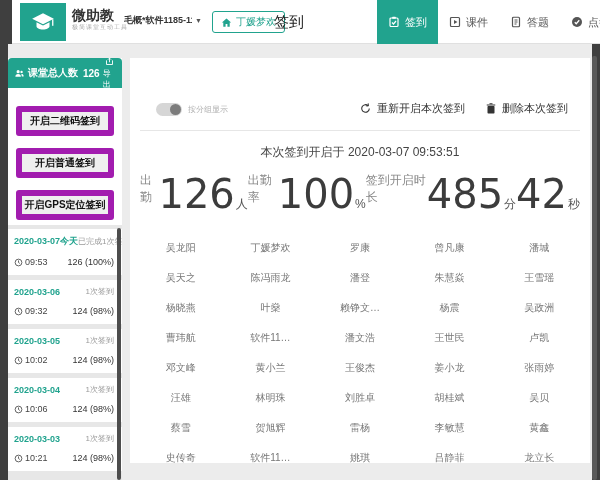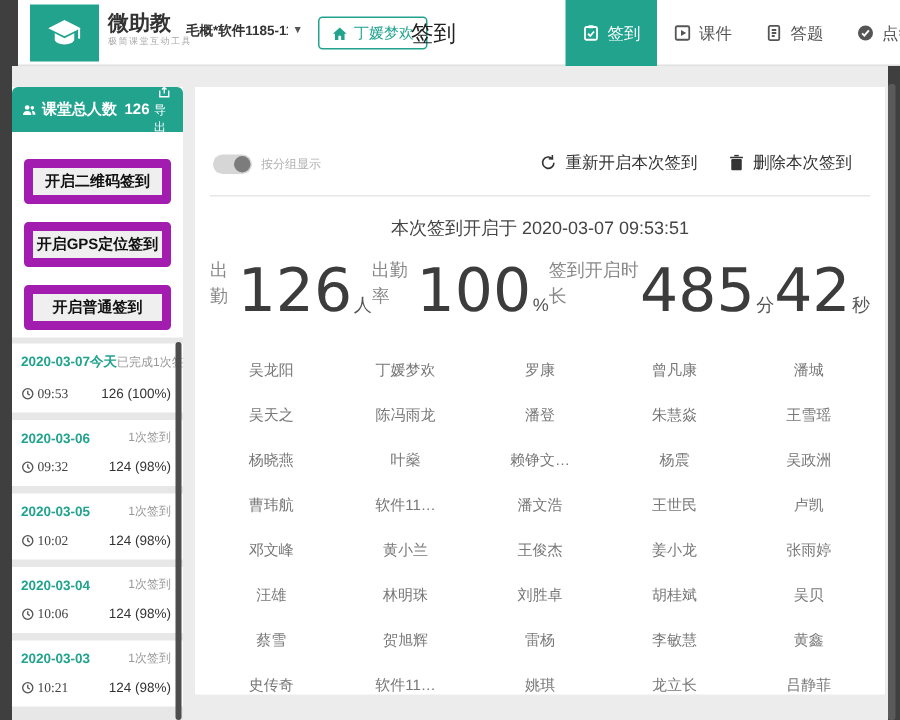--- a/index.html
+++ b/index.html
@@ -44,28 +44,28 @@
   .sb-btn { height:30px; width:100%; background:#efefef; border:6px solid #a21caf; border-radius:3px;
             font-size:10px; font-weight:bold; color:#111; cursor:pointer;
             font-family:"Liberation Sans","DejaVu Sans",sans-serif; }
   .session-list { position:absolute; left:0; top:167px; width:114px; bottom:0; background:#e7e7e7;
                   overflow:hidden; padding-top:4px; }
   .session-card { background:#fff; margin-bottom:5px; padding:6px 8px 8px 6px; cursor:pointer; }
   .s-row { display:flex; align-items:center; justify-content:space-between; }
   .s-row + .s-row { margin-top:9px; }
   .s-date { font-size:9px; font-weight:bold; color:#21a38e; white-space:nowrap; }
   .s-status { font-size:8px; color:#999; white-space:nowrap; }
-  .s-time { font-size:9px; color:#444; display:flex; align-items:center; gap:2px;font-family:Liberation Serif, serif; }
+  .s-time { font-size:9px; color:#444; display:flex; align-items:center; gap:2px; }
   .s-count { font-size:9px; color:#333; }
   .sb-scroll { position:absolute; right:1px; top:170px; width:4px; bottom:0; background:#4d4d4d;
                border-radius:2px; }
   
   .main { position:absolute; left:130px; top:58px; width:460px; height:405px; background:#fff;
           overflow:hidden; }
-  .toolbar { height:72px; display:flex; align-items:flex-end; padding:0 22px 14px 12px; gap:6px; }
+  .toolbar { height:72px; display:flex; align-items:flex-end; padding:0 22px 14px 26px; gap:6px; }
   .toggle-wrap { display:flex; align-items:center; gap:6px; }
   .toggle { width:26px; height:13px; border-radius:7px; background:#d6d6d6; position:relative;
             cursor:pointer; }
   .toggle-knob { position:absolute; right:1px; top:1px; width:11px; height:11px; border-radius:50%;
                  background:#7c7c7c; }
   .toggle-label { font-size:8px; color:#b0b0b0; }
   .toolbar-spacer { flex:1; }
   .tool-btn { display:flex; align-items:center; gap:5px; font-size:11px; color:#333; cursor:pointer;margin-top:12px; }
   .tool-btn + .tool-btn { margin-left:14px; }
   .divider { border-top:1px solid #e6e6e6; margin:0 10px; }
@@ -175,22 +175,22 @@
         <svg width="9" height="9" viewBox="0 0 24 24" fill="none" stroke="#fff" stroke-width="2.4">
           <path d="M4 9 V20 H20 V9"></path>
           <path d="M12 14 V3 M8 7 l4 -4 l4 4"></path>
         </svg>
       </span>
       <span>导出</span>
     </span>
   </div>
   <div class="sb-buttons">
     <button class="sb-btn">开启二维码签到</button>
+    <button class="sb-btn">开启普通签到</button>
     <button class="sb-btn">开启GPS定位签到</button>
-    <button class="sb-btn">开启普通签到</button>
   </div>
   <div class="session-list">
       <div class="session-card">
         <div class="s-row">
           <span class="s-date">2020-03-07今天</span>
           <span class="s-status">已完成1次签到</span>
         </div>
         <div class="s-row">
           <span class="s-time">
             <span>
@@ -370,20 +370,20 @@
       <div class="student">胡桂斌</div>
       <div class="student">吴贝</div>
       <div class="student">蔡雪</div>
       <div class="student">贺旭辉</div>
       <div class="student">雷杨</div>
       <div class="student">李敏慧</div>
       <div class="student">黄鑫</div>
       <div class="student">史传奇</div>
       <div class="student">软件11…</div>
       <div class="student">姚琪</div>
+      <div class="student">吕静菲</div>
       <div class="student">龙立长</div>
-      <div class="student">吕静菲</div>
       <div class="student">周翠琴</div>
       <div class="student">郑州杰</div>
     </div>
 </div>
 
 <div class="main-scroll"></div>
 
 </body></html>

